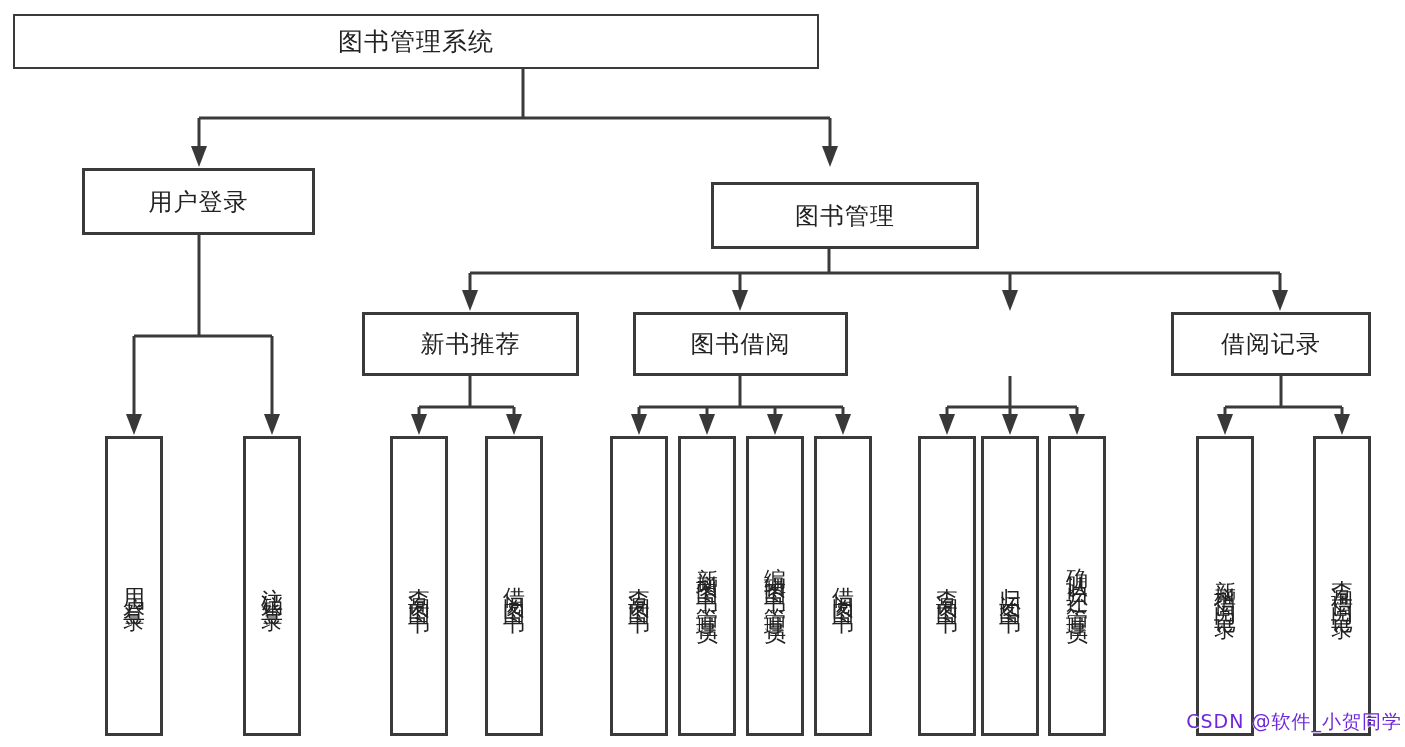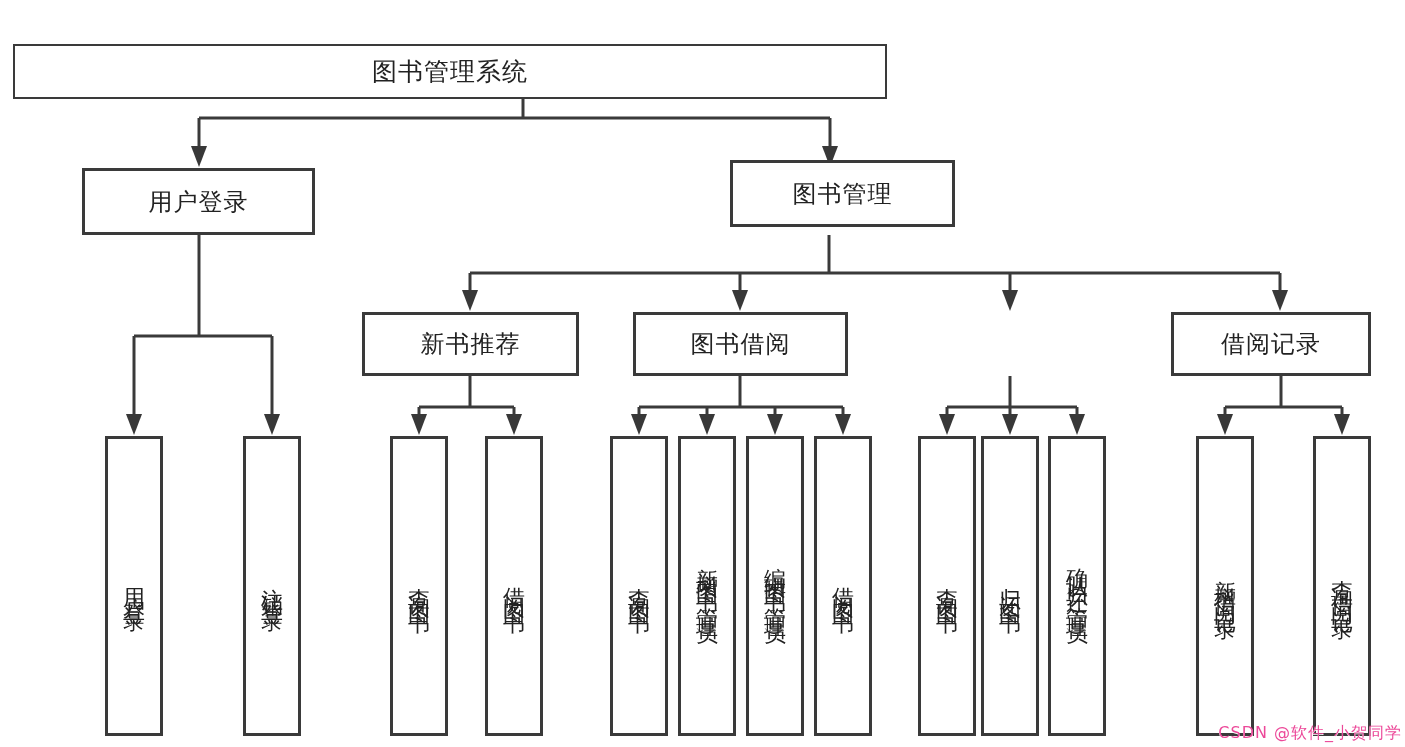--- a/index.html
+++ b/index.html
@@ -47,23 +47,23 @@
   .vtext {
     writing-mode: vertical-rl;
     text-orientation: mixed;
     letter-spacing: 8px;
     line-height: 1;
     white-space: nowrap;
   }
   #watermark {
     position: absolute;
     right: 3px;
-    bottom: 3px;
-    font-size: 16px;
-    color: #ec4899;
+    bottom: 12px;
+    font-size: 19px;
+    color: #6d28d9;
     text-shadow: 0 1px 0 #ffffff;
     letter-spacing: 1px;
     z-index: 5;
     white-space: nowrap;
   }
 </style>
 </head>
 <body>
 
 <div id="canvas">
@@ -127,28 +127,28 @@
       <polygon points="767,414 783,414 775,435"></polygon>
       <polygon points="835,414 851,414 843,435"></polygon>
       <polygon points="939,414 955,414 947,435"></polygon>
       <polygon points="1002,414 1018,414 1010,435"></polygon>
       <polygon points="1069,414 1085,414 1077,435"></polygon>
       <polygon points="1217,414 1233,414 1225,435"></polygon>
       <polygon points="1334,414 1350,414 1342,435"></polygon>
     </g>
   </svg>
 
-  <div class="node root" style="left:13px; top:14px; width:874px; height:55px;margin-top:30px;">
+  <div class="node root" style="left:13px; top:14px; width:806px; height:55px;">
     <span>图书管理系统</span>
   </div>
 
   <div class="node branch" style="left:82px; top:168px; width:233px; height:67px;">
     <span>用户登录</span>
   </div>
-  <div class="node branch" style="left:711px; top:160px; width:225px; height:67px;margin-left:19px;">
+  <div class="node branch" style="left:711px; top:182px; width:268px; height:67px;">
     <span>图书管理</span>
   </div>
 
   <div class="node branch" style="left:633px; top:312px; width:215px; height:64px;">
     <span>图书借阅</span>
   </div>
   <div class="node branch" style="left:362px; top:312px; width:217px; height:64px;">
     <span>新书推荐</span>
   </div>
   <div class="node branch" style="left:1171px; top:312px; width:200px; height:64px;">

